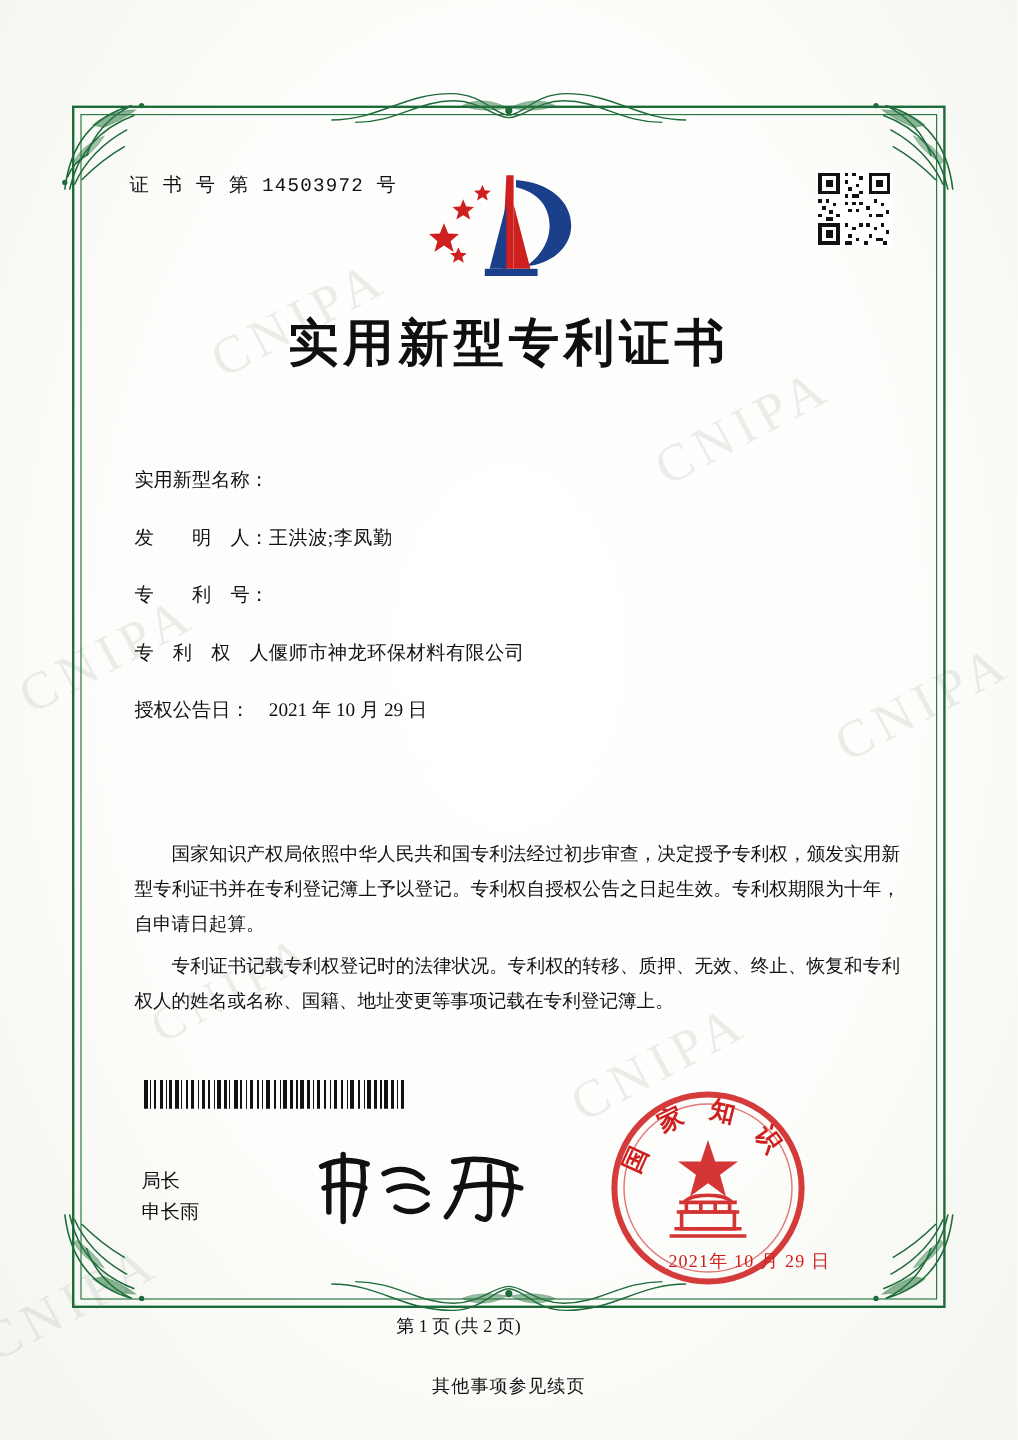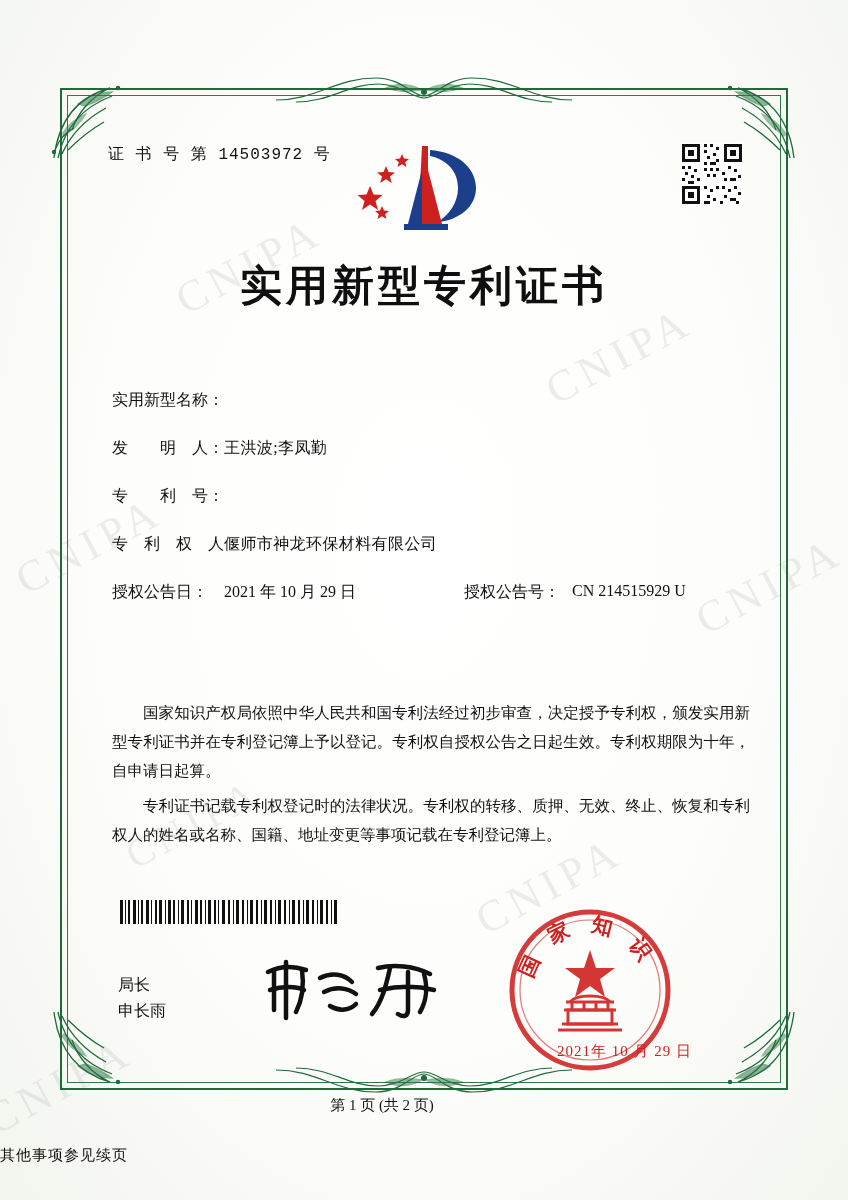--- a/index.html
+++ b/index.html
@@ -230,20 +230,21 @@
     width: 764px;
     text-align: center;
     font-size: 15px;
     color: #111;
   }
   .footer-note {
     position: absolute;
     left: 0;
     top: 1146px;
     width: 848px;
+    text-align: center;
     font-size: 15px;
     color: #111;
     letter-spacing: 1px;
   }
 </style>
 </head>
 <body>
 
 <div class="page">
 
@@ -431,24 +432,20 @@
     </div>
     <div class="field">
       <span class="lbl">专　利　权　人：</span>
       <span class="val">偃师市神龙环保材料有限公司</span>
     </div>
     <div class="field-row2">
       <span class="seg1">
         <span class="lbl">授权公告日：</span>
         <span>2021 年 10 月 29 日</span>
       </span>
-      <span class="seg2">
-        <span class="lbl2">授权公告号：</span>
-        <span>CN 214515929 U</span>
-      </span>
     </div>
   </div>
 
   <div class="paragraphs">
     <p>国家知识产权局依照中华人民共和国专利法经过初步审查，决定授予专利权，颁发实用新型专利证书并在专利登记簿上予以登记。专利权自授权公告之日起生效。专利权期限为十年，自申请日起算。</p>
     <p>专利证书记载专利权登记时的法律状况。专利权的转移、质押、无效、终止、恢复和专利权人的姓名或名称、国籍、地址变更等事项记载在专利登记簿上。</p>
   </div>
 
   <div class="barcode">
     <svg width="222" height="24" viewBox="0 0 222 24" shape-rendering="crispEdges">

